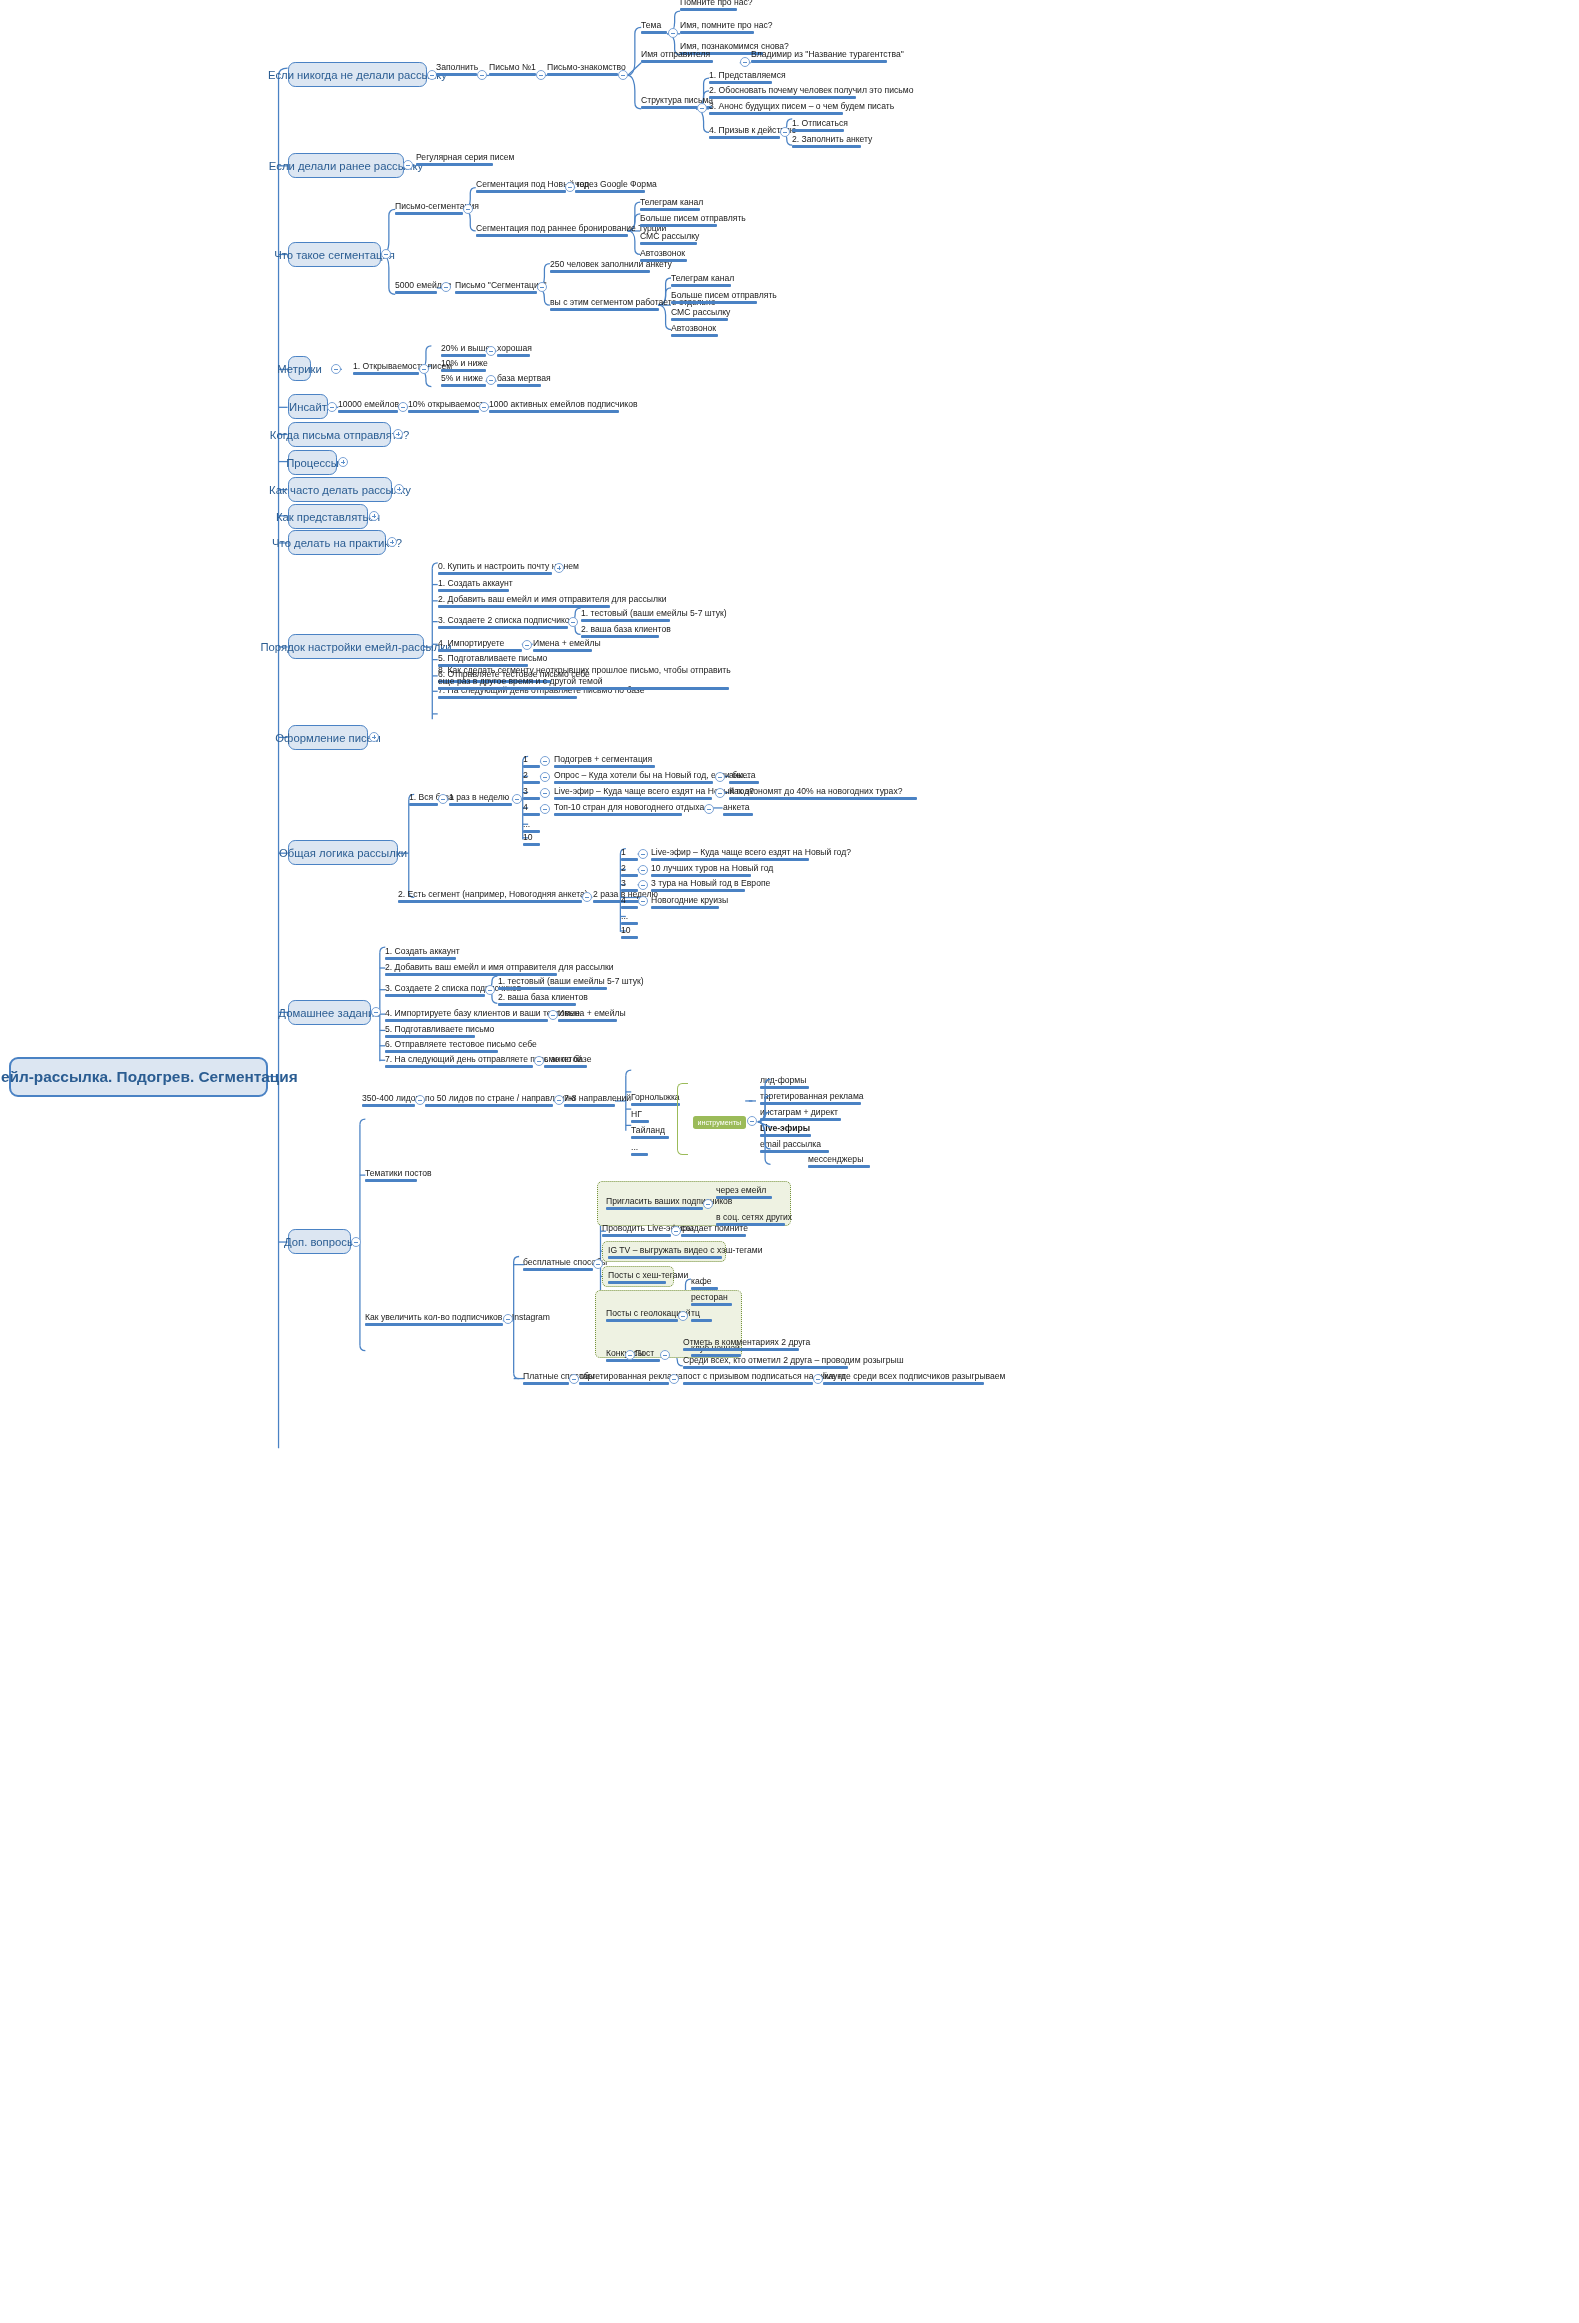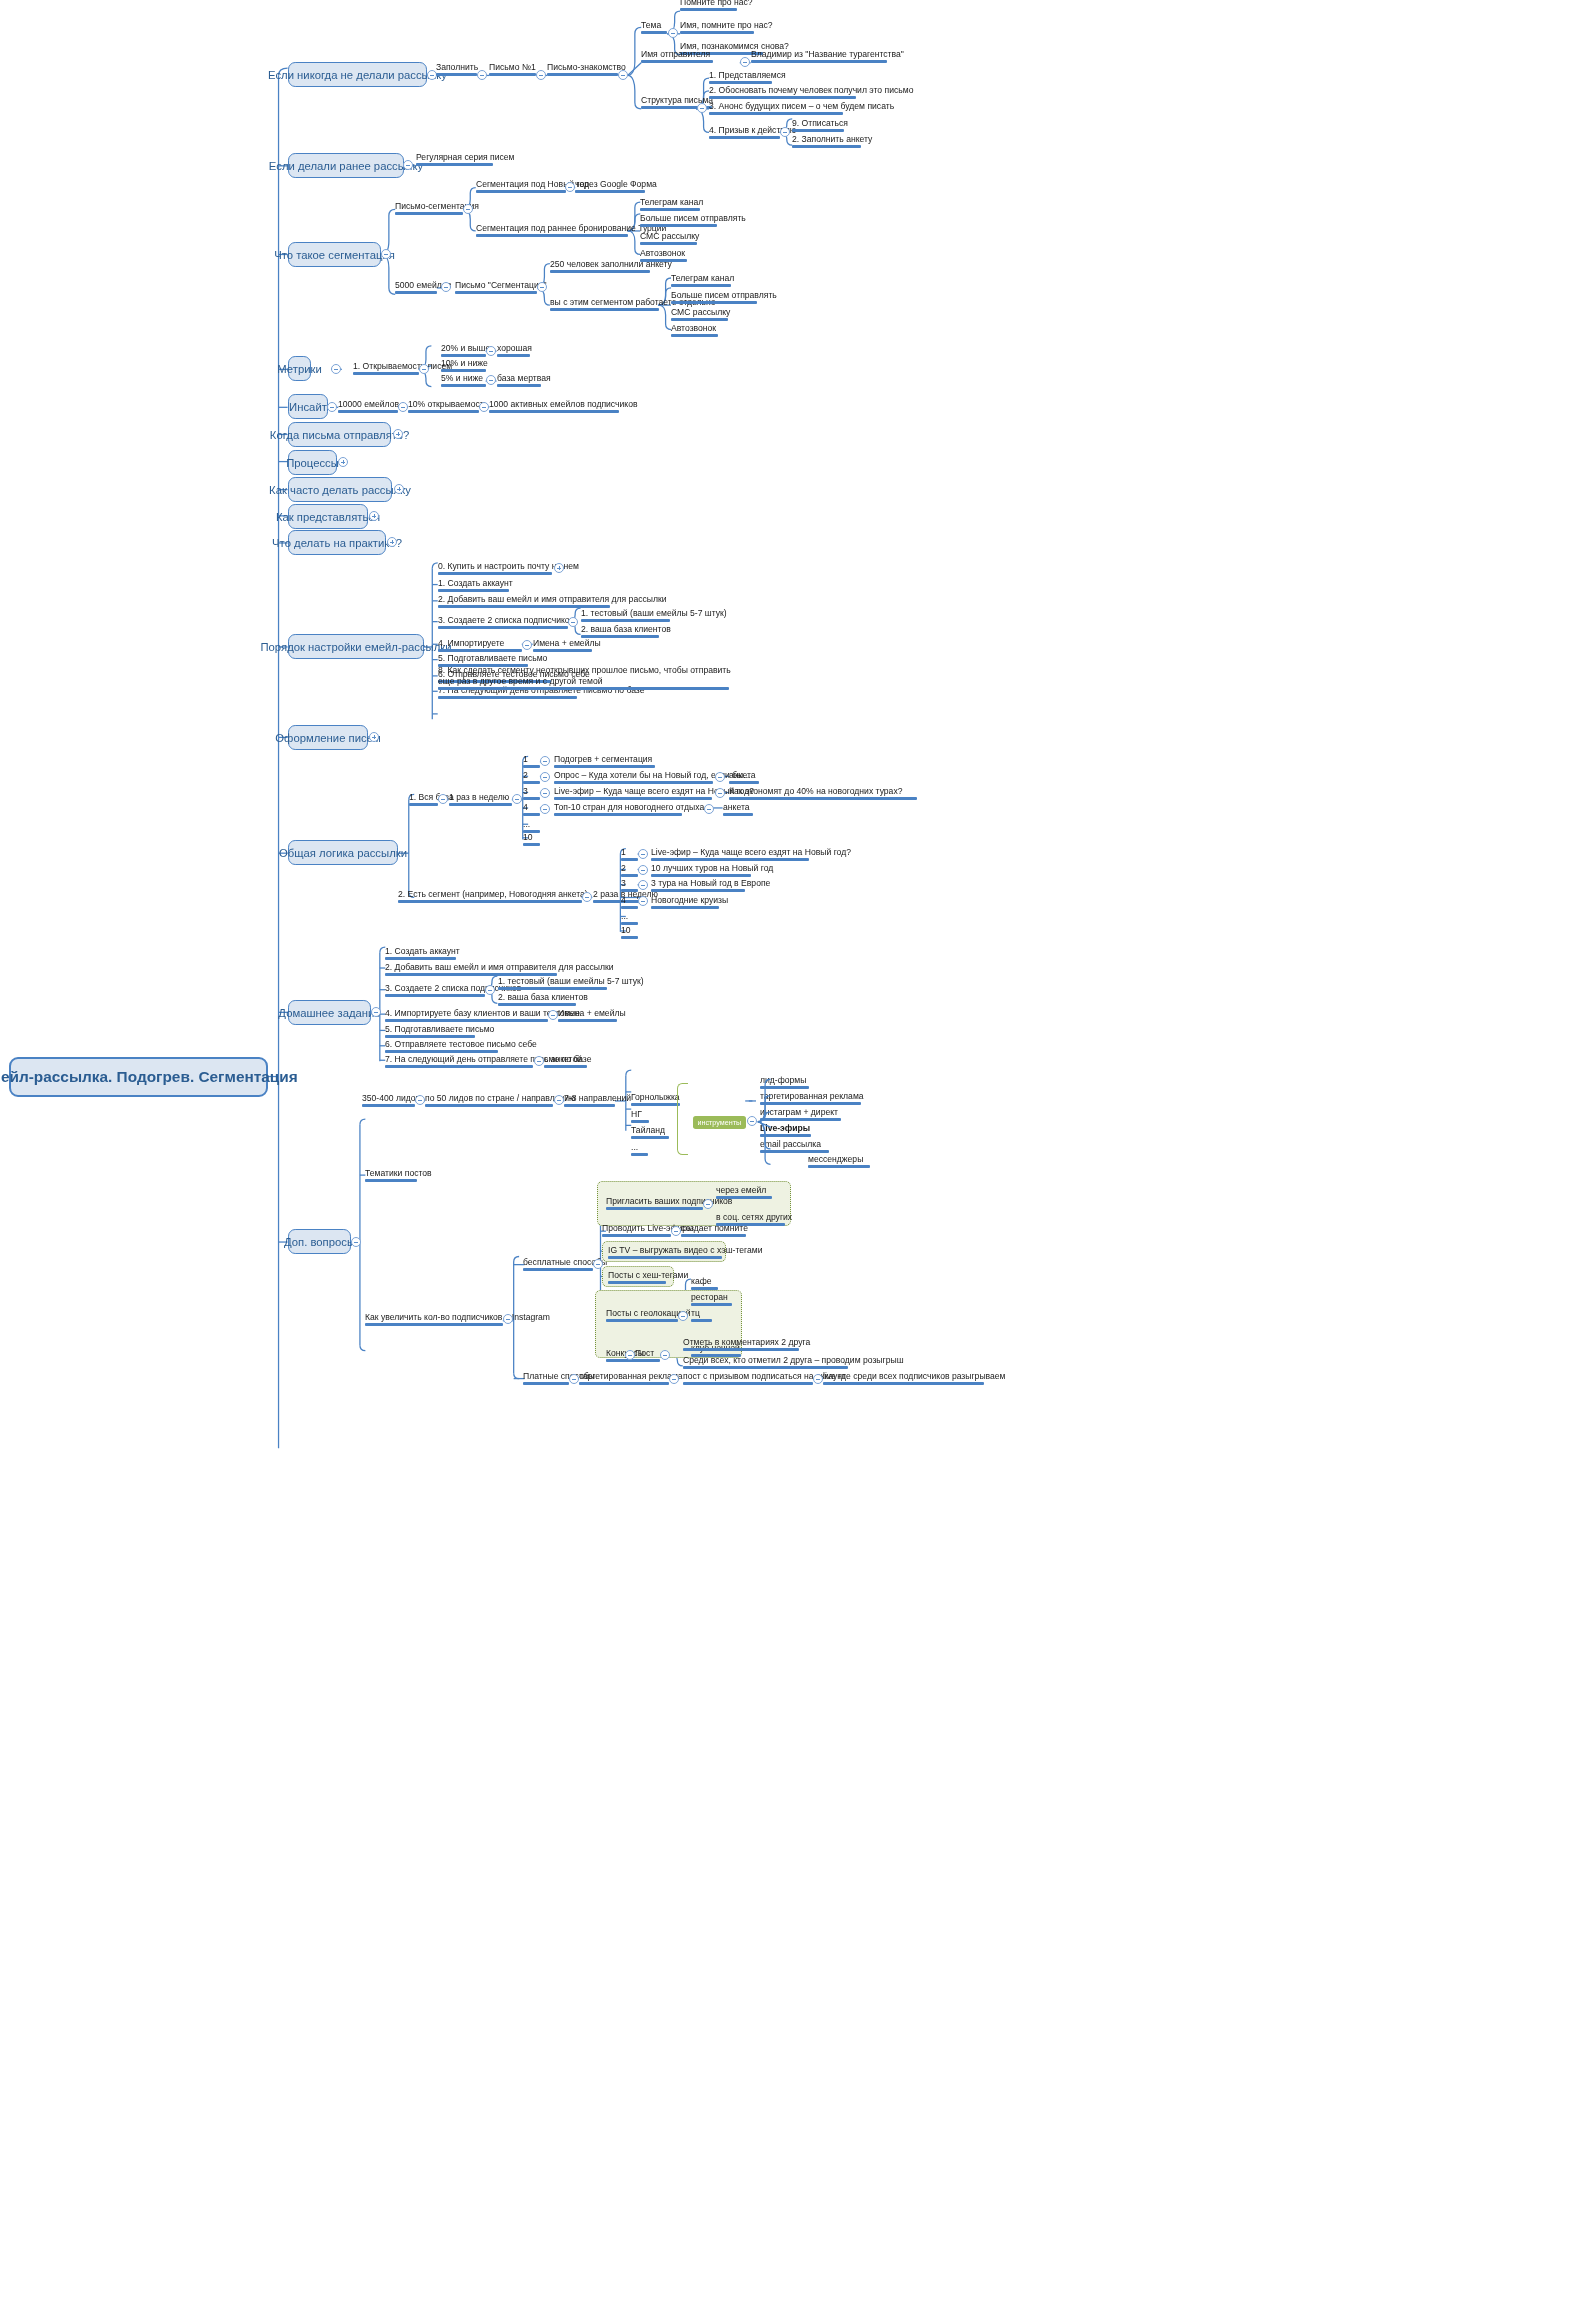--- a/index.html
+++ b/index.html
@@ -473,21 +473,21 @@
 <div class="n" style="left:709px; top:101px;">
   <span>3. Анонс будущих писем – о чем будем писать</span>
   <span class="bar" style="width:134px;"></span>
 </div>
 <div class="n" style="left:709px; top:125px;">
   <span>4. Призыв к действию</span>
   <span class="bar" style="width:71px;"></span>
 </div>
 <div class="tg" style="left:780px; top:127px;"></div>
 <div class="n" style="left:792px; top:118px;">
-  <span>9. Отписаться</span>
+  <span>1. Отписаться</span>
   <span class="bar" style="width:52px;"></span>
 </div>
 <div class="n" style="left:792px; top:134px;">
   <span>2. Заполнить анкету</span>
   <span class="bar" style="width:69px;"></span>
 </div>
 
 <div class="n" style="left:416px; top:152px;">
   <span>Регулярная серия писем</span>
   <span class="bar" style="width:77px;"></span>

